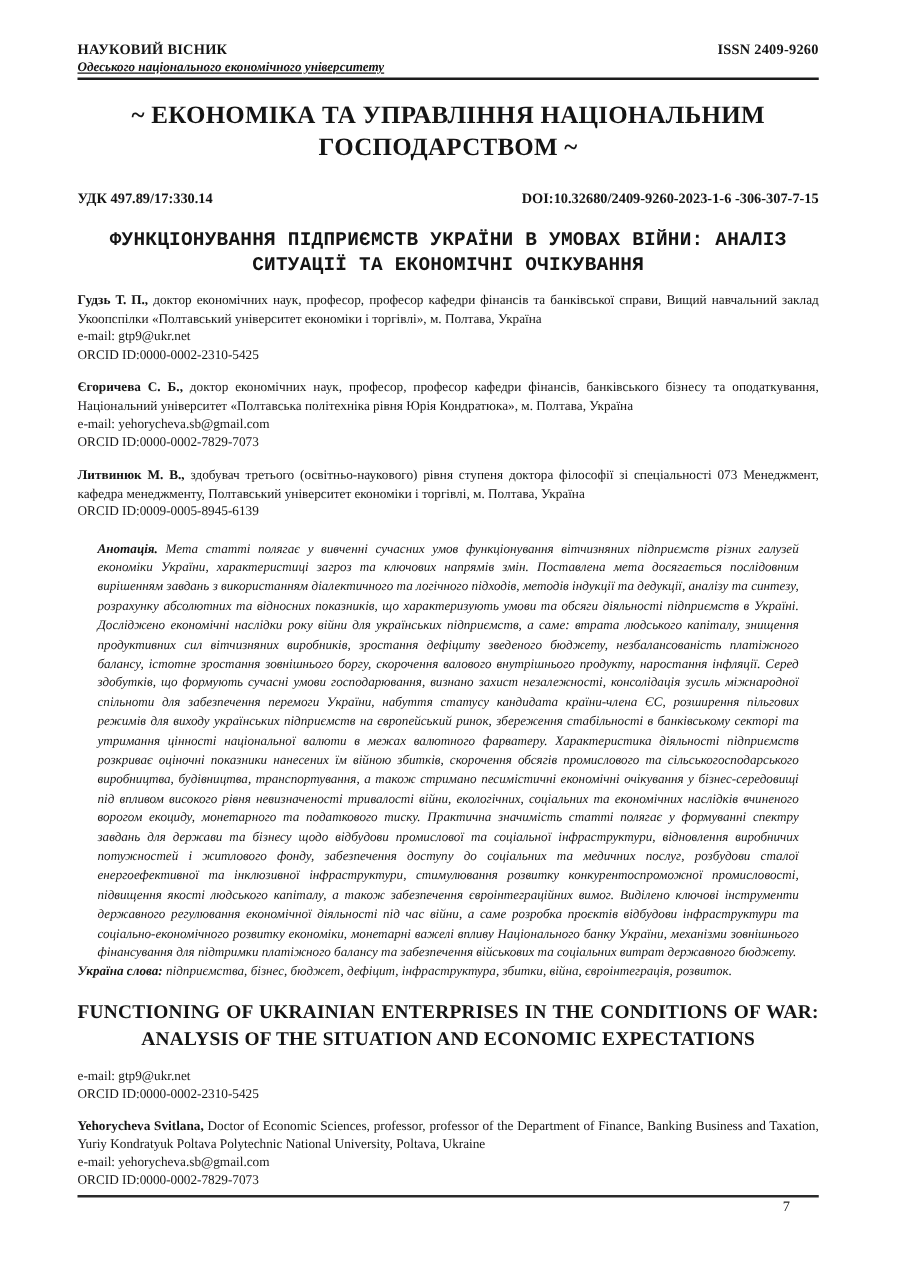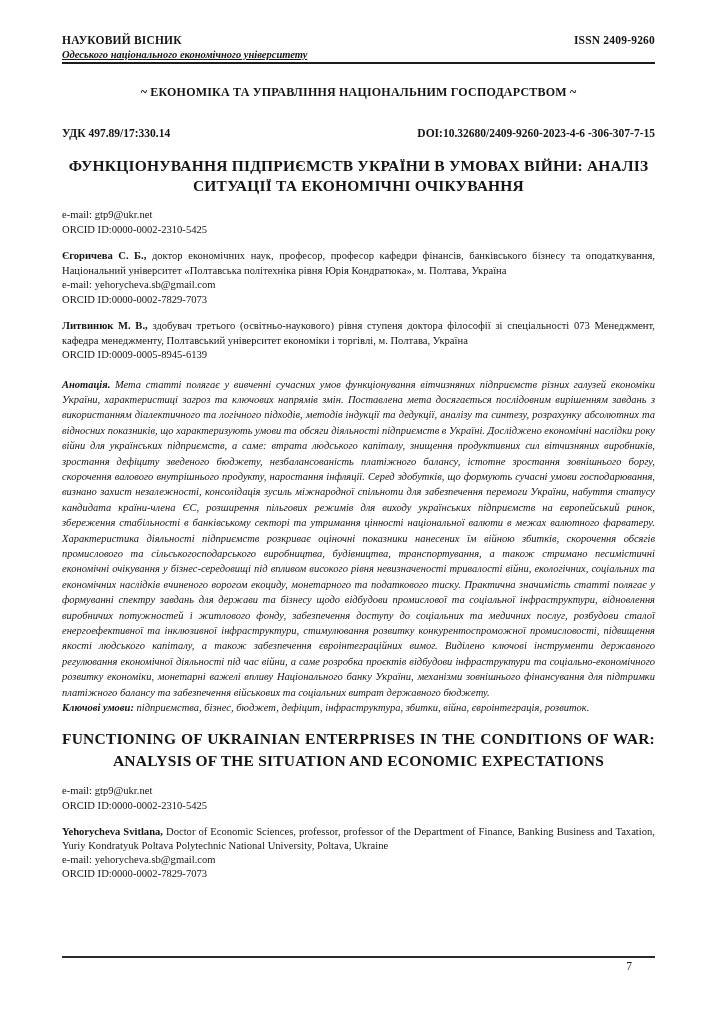--- a/index.html
+++ b/index.html
@@ -39,41 +39,42 @@
     margin-top: 3px;
     font-weight: bold;
     font-style: italic;
     font-size: 10.5px;
     text-decoration: underline;
   }
   
   .section-title {
     margin: 15px 10px 0;
     text-align: center;
-    font-size: 12px;
+    font-size: 20px;
     font-weight: bold;
     line-height: 26px;
     letter-spacing: 0.2px;
   }
   
   .meta-row {
     display: flex;
     justify-content: space-between;
     margin-top: 22px;
     font-weight: bold;
     font-size: 11.5px;
   }
   
   .title-uk {
     margin: 17px 6px 0;
     text-align: center;
     font-size: 15.5px;
     font-weight: bold;
     line-height: 20px;
     letter-spacing: 0.2px;
+    font-family: Liberation Mono, monospace;
   }
   .title-en {
     margin: 13px 0 0;
     text-align: justify;
     text-align-last: center;
     font-size: 15.5px;
     font-weight: bold;
     line-height: 22px;
     letter-spacing: 0.2px;
   }
@@ -82,21 +83,21 @@
     margin-top: 12px;
     font-size: 10.6px;
     line-height: 14.5px;
   }
   .author-block p { margin: 0; }
   .author-aff { text-align: justify; }
   .author-name { font-weight: bold; }
   .en-block { line-height: 14.2px; }
   
   .abstract {
-    margin: 14px 0 0;
+    margin: 14px 16px 0;
     font-size: 10.5px;
     font-style: italic;
     line-height: 15.4px;
     text-align: justify;
   }
   .abstract b, .keywords b { font-weight: bold; }
   .keywords {
     margin: 0;
     font-size: 10.5px;
     font-style: italic;
@@ -130,44 +131,45 @@
       <span>НАУКОВИЙ ВІСНИК</span>
       <span>ISSN 2409-9260</span>
     </div>
     <div class="mast-sub">Одеського національного економічного університету</div>
   </header>
 
   <div class="section-title">~ ЕКОНОМІКА ТА УПРАВЛІННЯ НАЦІОНАЛЬНИМ ГОСПОДАРСТВОМ ~</div>
 
   <div class="meta-row">
     <span>УДК 497.89/17:330.14</span>
-    <span>DOI:10.32680/2409-9260-2023-4-6 -306-307-7-15</span>
+    <span>DOI:10.32680/2409-9260-2023-1-6 -306-307-7-15</span>
   </div>
 
   <h1 class="title-uk">ФУНКЦІОНУВАННЯ ПІДПРИЄМСТВ УКРАЇНИ В УМОВАХ ВІЙНИ: АНАЛІЗ СИТУАЦІЇ ТА ЕКОНОМІЧНІ ОЧІКУВАННЯ</h1>
 
   <div class="author-block">
+    <p class="author-aff"><span class="author-name">Гудзь Т. П.,</span> <span>доктор економічних наук, професор, професор кафедри фінансів та банківської справи, Вищий навчальний заклад Укоопспілки «Полтавський університет економіки і торгівлі», м. Полтава, Україна</span></p>
     <p>e-mail: gtp9@ukr.net</p>
     <p>ORCID ID:0000-0002-2310-5425</p>
   </div>
 
   <div class="author-block">
     <p class="author-aff"><span class="author-name">Єгоричева С. Б.,</span> <span>доктор економічних наук, професор, професор кафедри фінансів, банківського бізнесу та оподаткування, Національний університет «Полтавська політехніка рівня Юрія Кондратюка», м. Полтава, Україна</span></p>
     <p>e-mail: yehorycheva.sb@gmail.com</p>
     <p>ORCID ID:0000-0002-7829-7073</p>
   </div>
 
   <div class="author-block">
     <p class="author-aff"><span class="author-name">Литвинюк М. В.,</span> <span>здобувач третього (освітньо-наукового) рівня ступеня доктора філософії зі спеціальності 073 Менеджмент, кафедра менеджменту, Полтавський університет економіки і торгівлі, м. Полтава, Україна</span></p>
     <p>ORCID ID:0009-0005-8945-6139</p>
   </div>
 
   <p class="abstract"><b>Анотація.</b> <span>Мета статті полягає у вивченні сучасних умов функціонування вітчизняних підприємств різних галузей економіки України, характеристиці загроз та ключових напрямів змін. Поставлена мета досягається послідовним вирішенням завдань з використанням діалектичного та логічного підходів, методів індукції та дедукції, аналізу та синтезу, розрахунку абсолютних та відносних показників, що характеризують умови та обсяги діяльності підприємств в Україні. Досліджено економічні наслідки року війни для українських підприємств, а саме: втрата людського капіталу, знищення продуктивних сил вітчизняних виробників, зростання дефіциту зведеного бюджету, незбалансованість платіжного балансу, істотне зростання зовнішнього боргу, скорочення валового внутрішнього продукту, наростання інфляції. Серед здобутків, що формують сучасні умови господарювання, визнано захист незалежності, консолідація зусиль міжнародної спільноти для забезпечення перемоги України, набуття статусу кандидата країни-члена ЄС, розширення пільгових режимів для виходу українських підприємств на європейський ринок, збереження стабільності в банківському секторі та утримання цінності національної валюти в межах валютного фарватеру. Характеристика діяльності підприємств розкриває оціночні показники нанесених їм війною збитків, скорочення обсягів промислового та сільськогосподарського виробництва, будівництва, транспортування, а також стримано песимістичні економічні очікування у бізнес-середовищі під впливом високого рівня невизначеності тривалості війни, екологічних, соціальних та економічних наслідків вчиненого ворогом екоциду, монетарного та податкового тиску. Практична значимість статті полягає у формуванні спектру завдань для держави та бізнесу щодо відбудови промислової та соціальної інфраструктури, відновлення виробничих потужностей і житлового фонду, забезпечення доступу до соціальних та медичних послуг, розбудови сталої енергоефективної та інклюзивної інфраструктури, стимулювання розвитку конкурентоспроможної промисловості, підвищення якості людського капіталу, а також забезпечення євроінтеграційних вимог. Виділено ключові інструменти державного регулювання економічної діяльності під час війни, а саме розробка проєктів відбудови інфраструктури та соціально-економічного розвитку економіки, монетарні важелі впливу Національного банку України, механізми зовнішнього фінансування для підтримки платіжного балансу та забезпечення військових та соціальних витрат державного бюджету.</span></p>
 
-  <p class="keywords"><b>Ключові умови:</b> <span>підприємства, бізнес, бюджет, дефіцит, інфраструктура, збитки, війна, євроінтеграція, розвиток.</span></p>
+  <p class="keywords"><b>Україна слова:</b> <span>підприємства, бізнес, бюджет, дефіцит, інфраструктура, збитки, війна, євроінтеграція, розвиток.</span></p>
 
   <h2 class="title-en">FUNCTIONING OF UKRAINIAN ENTERPRISES IN THE CONDITIONS OF WAR: ANALYSIS OF THE SITUATION AND ECONOMIC EXPECTATIONS</h2>
 
   <div class="author-block en-block">
     <p>e-mail: gtp9@ukr.net</p>
     <p>ORCID ID:0000-0002-2310-5425</p>
   </div>
 
   <div class="author-block en-block">
     <p class="author-aff"><span class="author-name">Yehorycheva Svitlana,</span> <span>Doctor of Economic Sciences, professor, professor of the Department of Finance, Banking Business and Taxation, Yuriy Kondratyuk Poltava Polytechnic National University, Poltava, Ukraine</span></p>

